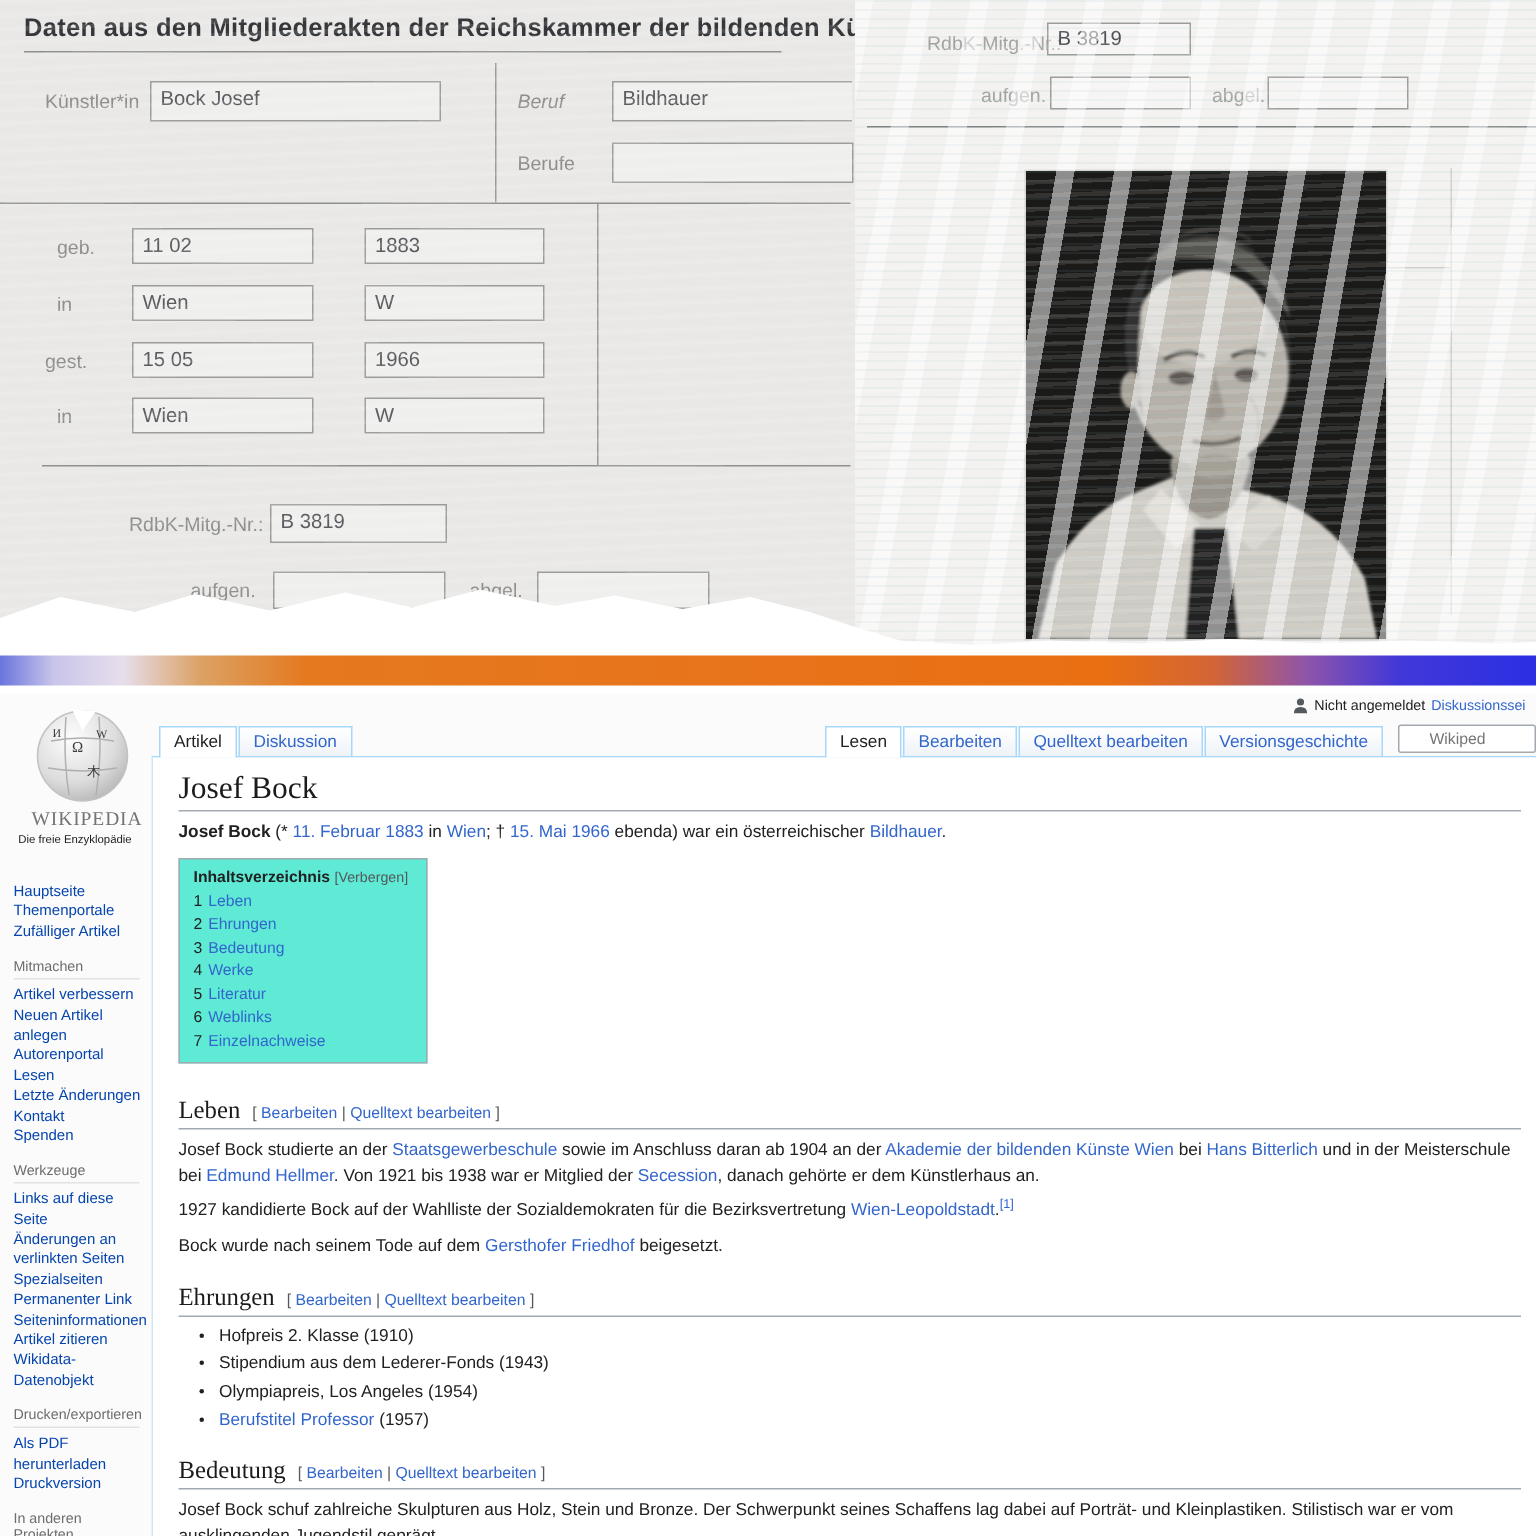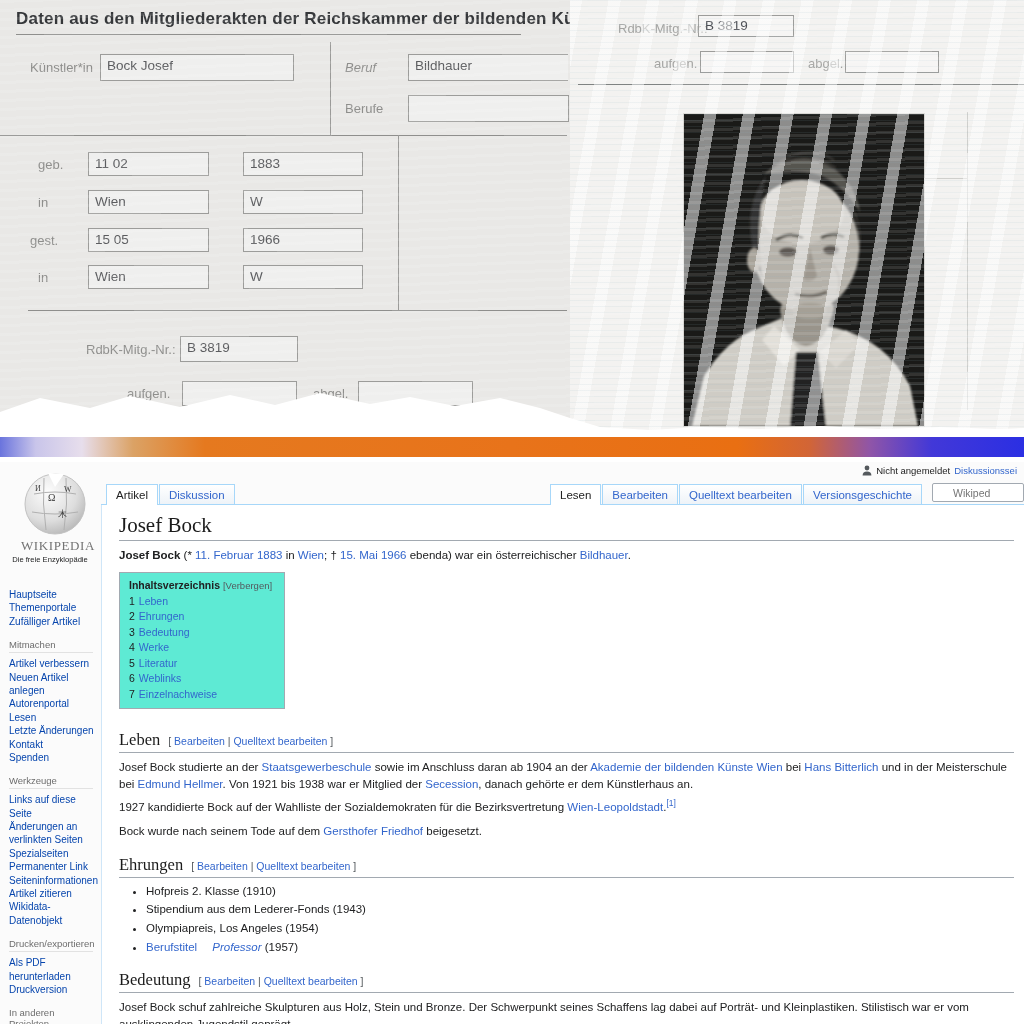--- a/index.html
+++ b/index.html
@@ -72,21 +72,21 @@
 
   .toc{display:inline-block;border:1px solid #a2a9b1;background:#5eead4;padding:6px 12px 8px 9px;
        font-size:10.5px;margin:3px 0 6px;}
   .toc-h{font-weight:bold;color:#202122;}
   .toc-toggle{font-size:9.5px;color:#54595d;}
   .toc-row{margin-top:3.5px;}
   .toc-num{color:#202122;margin-right:4px;}
 
   .sg-b{font-weight:bold;}
   .sg-l{color:#3366cc;}
-  .sg-il{color:#3366cc;font-style:italic;margin-left:12px;}
+  .sg-il{color:#3366cc;}
   sup.sg-sup{color:#3366cc;font-size:8.5px;line-height:0;}
 </style>
 </head>
 <body>
 
 <div class="stage">
 
   <div class="scan">
     <div class="scan-title">Daten aus den Mitgliederakten der Reichskammer der bildenden Künste Wien</div>
     <div class="hline" style="left:16px;top:34px;width:505px;"></div>

